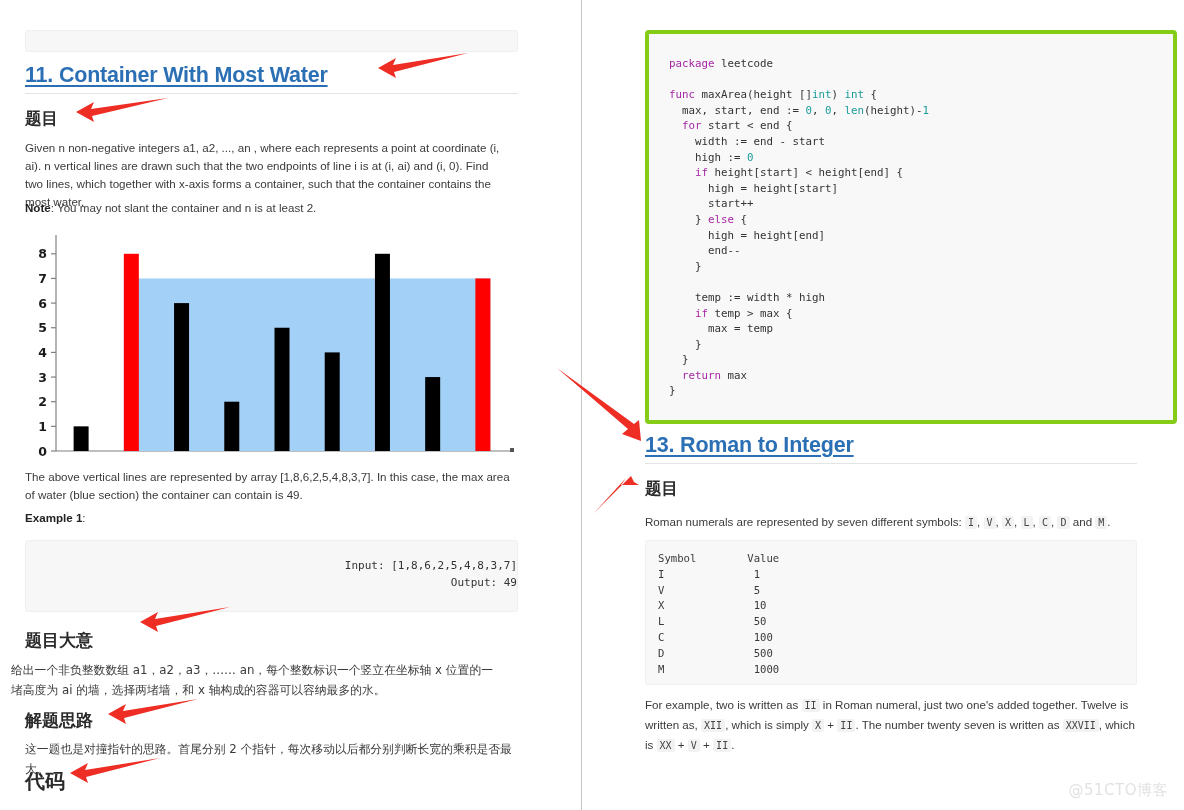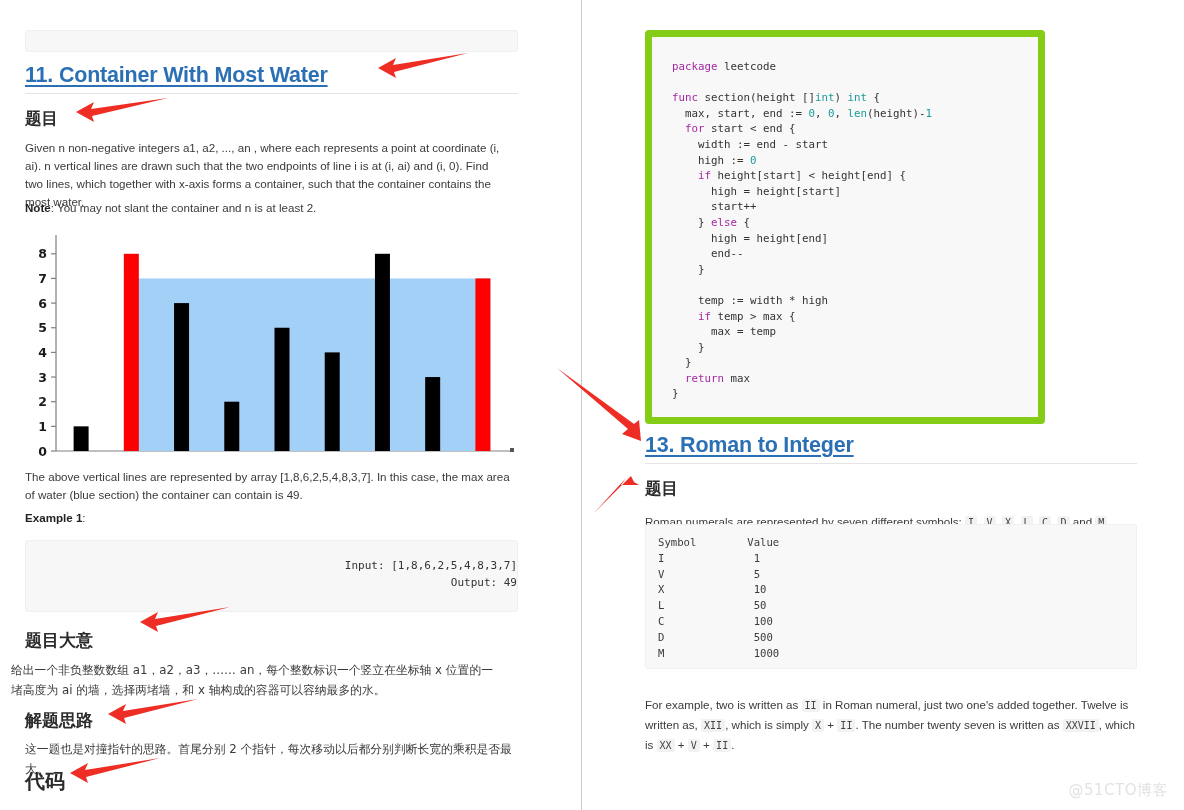--- a/index.html
+++ b/index.html
@@ -74,22 +74,22 @@
   }
   .codeblock pre {
     margin:0; font-family:"DejaVu Sans Mono","Liberation Mono",monospace;
     font-size:11px; line-height:17px; color:#333;
     white-space:pre;
     text-align:right;
   }
 
   
   .gocode {
-    position:absolute; left:645px; top:30px; width:400px; height:394px;
-    background:#f8f8f8; border:7px solid #84cc16; border-radius:4px;
+    position:absolute; left:645px; top:30px; width:532px; height:394px;
+    background:#f8f8f8; border:4px solid #84cc16; border-radius:4px;
     padding:22px 20px 18px 20px;
   }
   .gocode pre {
     margin:0;
     font-family:"DejaVu Sans Mono","Liberation Mono",monospace;
     font-size:10.8px; line-height:15.6px; color:#333333;
     white-space:pre;
   }
   .kw   { color:#a626a4; }
   .num  { color:#1a9b9b; }
@@ -108,21 +108,21 @@
 
   
   code.chip {
     font-family:"DejaVu Sans Mono","Liberation Mono",monospace;
     font-size:10px; background:#f2f2f2; border-radius:2px;
     padding:1px 3px; color:#444;
   }
 
   
   .symtable {
-    position:absolute; left:645px; top:524px; width:492px; height:145px;
+    position:absolute; left:645px; top:540px; width:492px; height:145px;
     background:#f8f8f8; border:1px solid #f0f0f0; border-radius:3px;
     padding:10px 0 8px 12px;
   }
   .symtable pre {
     margin:0;
     font-family:"DejaVu Sans Mono","Liberation Mono",monospace;
     font-size:10.6px; line-height:15.8px; color:#3a3a3a;
     white-space:pre;
   }
 
@@ -222,21 +222,21 @@
     <p class="cn" style="left:25px; top:740px; width:487px;">这一题也是对撞指针的思路。首尾分别 2 个指针，每次移动以后都分别判断长宽的乘积是否最大。</p>
 
     <h2 class="sec" style="left:25px; top:768px; font-size:20px;">代码</h2>
   </div>
 
   <div class="col-right"></div>
 
   <div class="gocode">
     <pre id="gocode-pre"><span class="kw">package</span><span> leetcode
 
-</span><span class="kw">func</span><span> section(height []</span><span class="bi">int</span><span>) </span><span class="bi">int</span><span> {
+</span><span class="kw">func</span><span> maxArea(height []</span><span class="bi">int</span><span>) </span><span class="bi">int</span><span> {
   max, start, end := </span><span class="num">0</span><span>, </span><span class="num">0</span><span>, </span><span class="bi">len</span><span>(height)-</span><span class="num">1</span><span>
   </span><span class="kw">for</span><span> start &lt; end {
     width := end - start
     high := </span><span class="num">0</span><span>
     </span><span class="kw">if</span><span> height[start] &lt; height[end] {
       high = height[start]
       start++
     } </span><span class="kw">else</span><span> {
       high = height[end]
       end--

